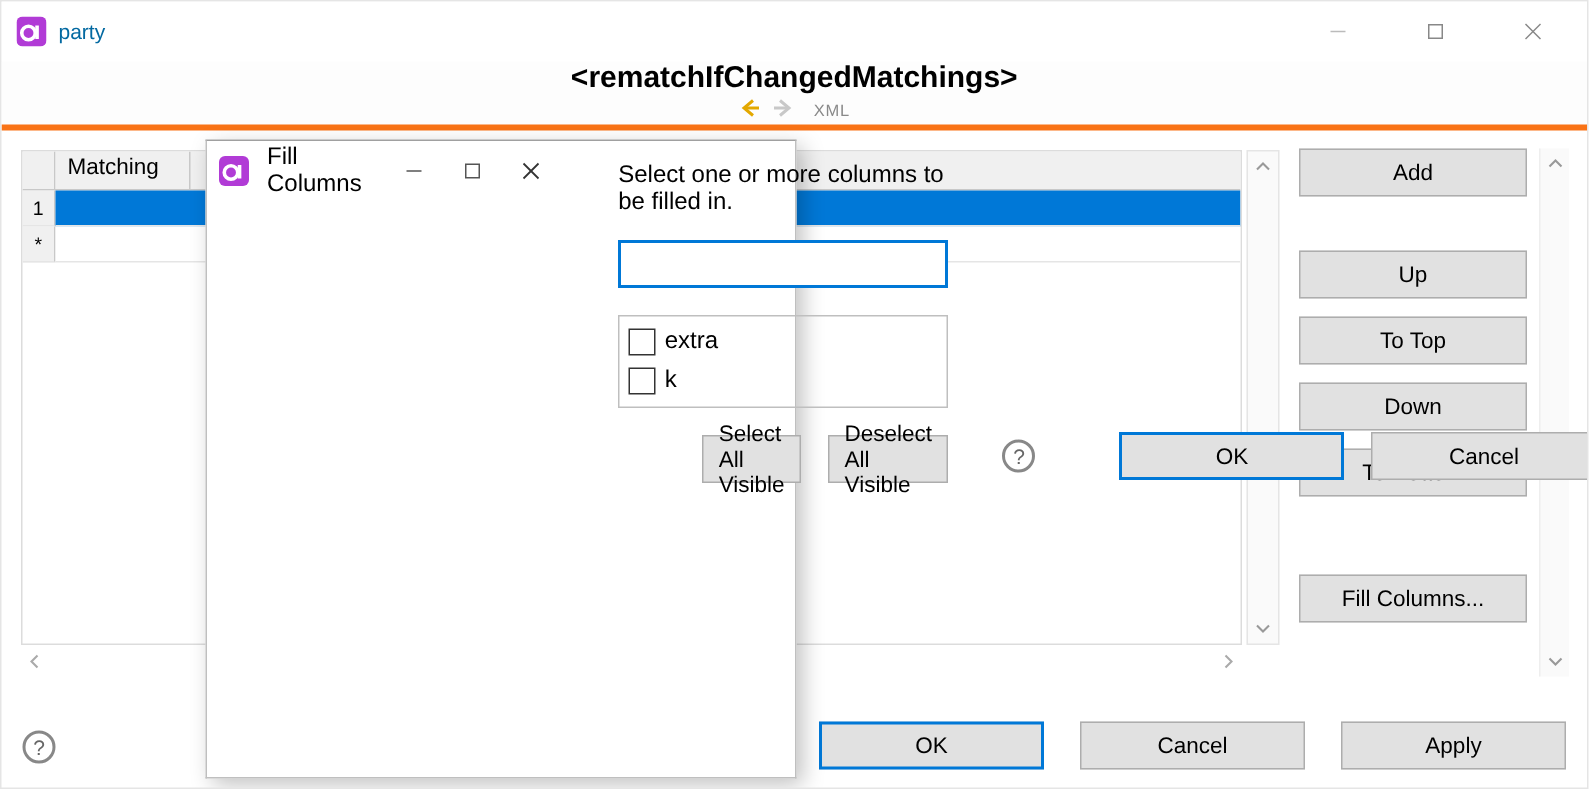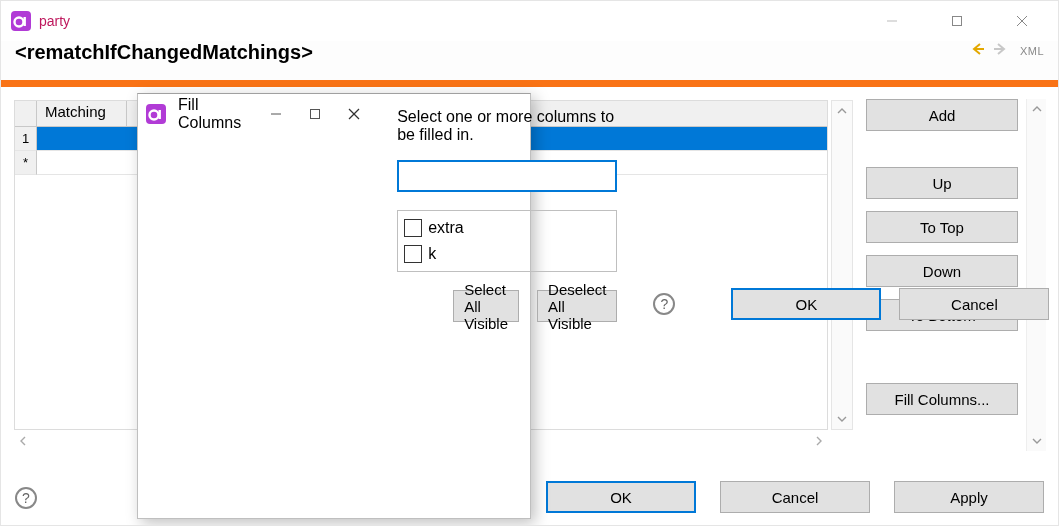--- a/index.html
+++ b/index.html
@@ -23,38 +23,39 @@
     align-items: center;
     padding: 0 4px 0 10px;
     background: #fff;
   }
   .app-icon {
     width: 20px; height: 20px;
     margin-right: 8px;
     display:flex; align-items:center; justify-content:center;
   }
   .app-icon svg { width:20px; height:20px; }
-  .main-title { color: #be185d; font-size: 14px; flex: 0 0 auto; }
+  .main-title { color: #0369a1; font-size: 14px; flex: 0 0 auto; }
   .titlebar-spacer { flex: 1; }
   .win-controls { display: flex; height: 100%; }
   .win-btn {
     width: 65px; height: 100%;
     display: flex; align-items: center; justify-content: center;
     color: #888;
   }
   .win-btn svg { width: 12px; height: 12px; }
 
   
   .tag-header {
     height: 46px;
     display: flex;
-    align-items: flex-start;
+    align-items: center;
     padding: 0 14px;
-    border-bottom: 7px solid #f97316;
+    border-bottom: 4px solid #f97316;
     background: #fdfdfd;
+    flex-direction: column;
   }
   .tag-title { font-weight: 700; font-size: 20px; flex: 0 0 auto; }
   .tag-spacer { flex: 1; }
   .nav-arrows { display:flex; gap:6px; align-items:center; }
   .nav-arrows svg { width:16px; height:16px; }
   .xml-label { font-size: 11px; color: #8a8a8a; margin-left:6px; letter-spacing:.5px; }
 
   
   .content {
     position: absolute;
@@ -204,21 +205,21 @@
   .dlg-title { font-size: 16px; margin-left: 4px; }
   .dlg-tb-spacer { flex:1; }
   .dlg-win-btn {
     width: 44px; height: 100%;
     display:flex; align-items:center; justify-content:center;
     color:#444;
   }
   .dlg-body {
     flex: 1;
     padding: 8px 18px 0 18px;
-    display:flex; flex-direction:column;
+    display:flex; flex-direction:column;margin-left:15px;
   }
   .dlg-msg { font-size: 16px; margin: 6px 0 16px; }
   .dlg-label { font-size: 16px; margin-bottom: 10px; }
   .dlg-input {
     width: 100%; height: 32px;
     border: 2px solid #0078d7;
     padding: 2px 6px;
     font: inherit;
     font-size: 15px;
     outline: none;

